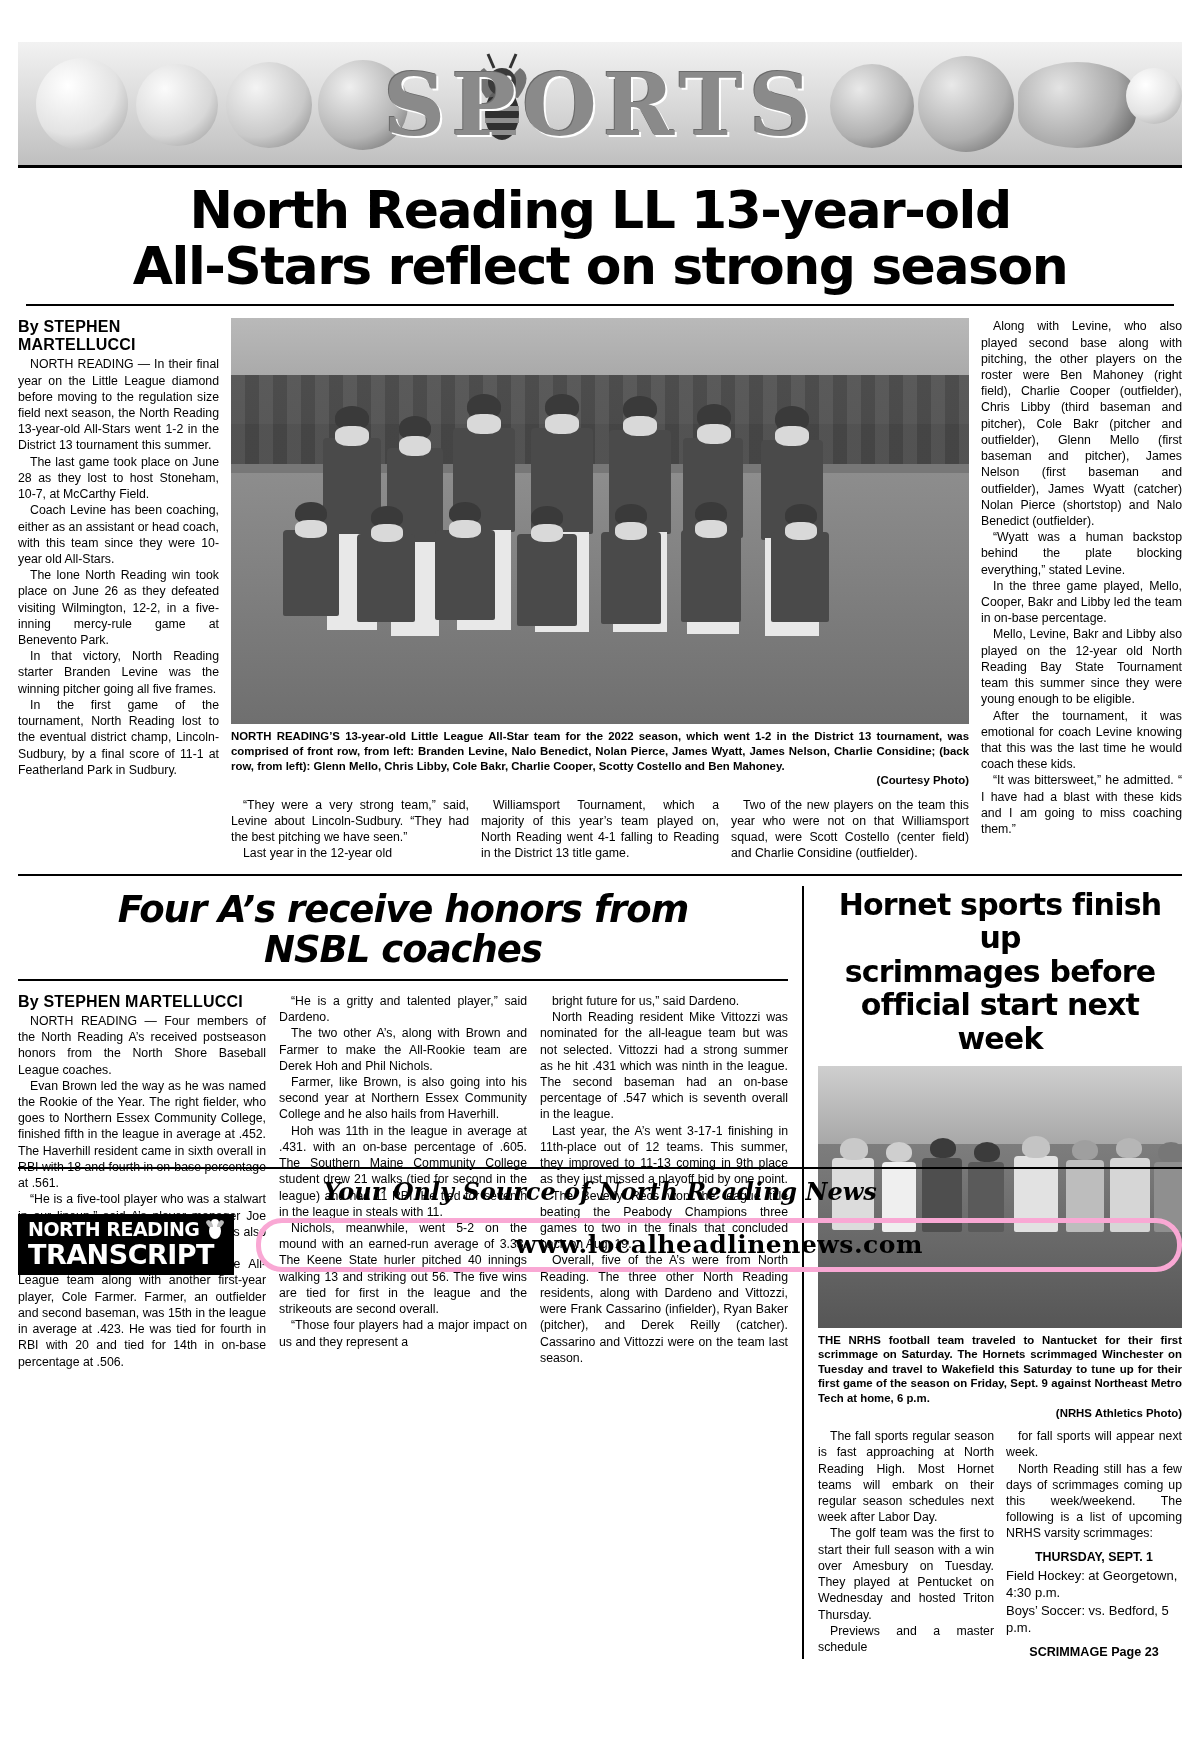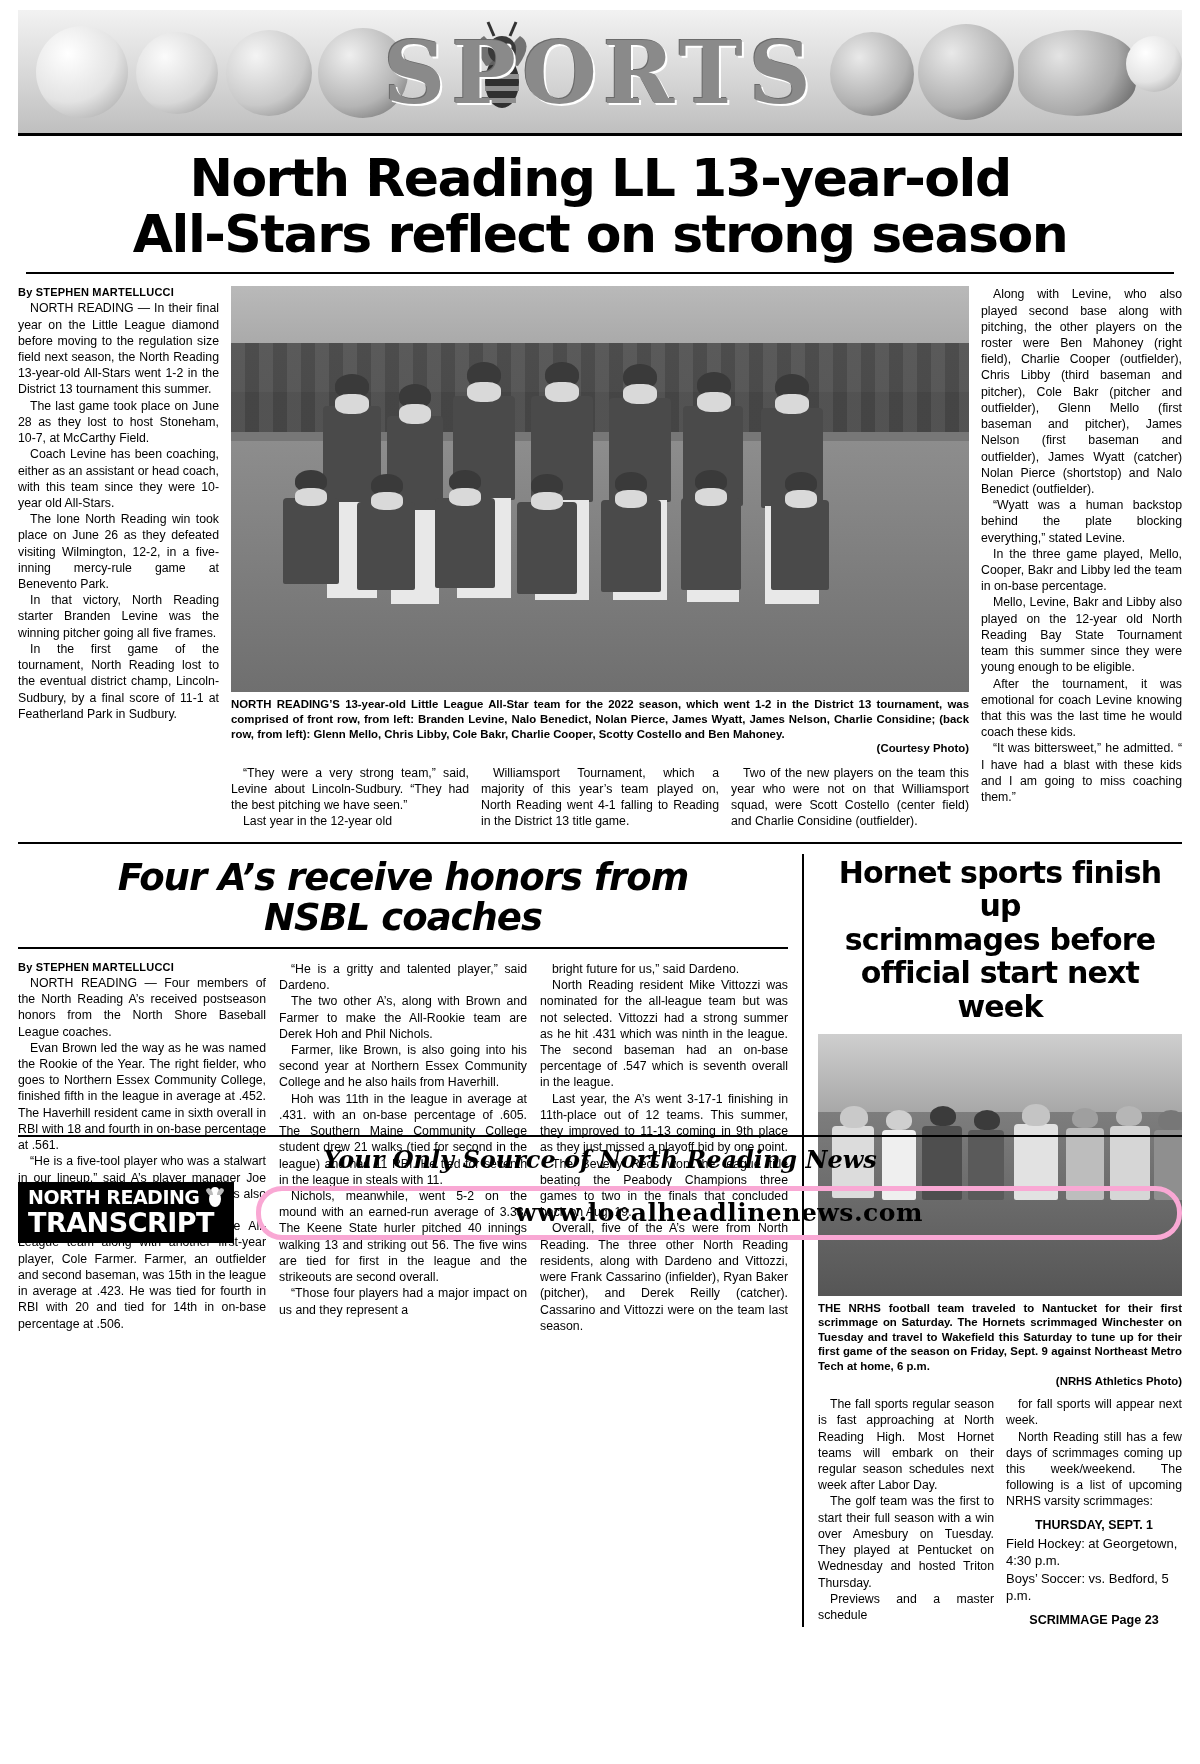--- a/index.html
+++ b/index.html
@@ -5,21 +5,21 @@
   * { box-sizing: border-box; }
   html, body { margin:0; padding:0; }
   body {
     width:1200px; height:1764px;
     background:#ffffff;
     font-family:"Liberation Sans", sans-serif;
     color:#000;
     position:relative;
     overflow:hidden;
   }
-  .page { width:1200px; height:1251px; padding:10px 18px 8px 18px; position:relative; }
+  .page { width:1200px; height:1251px; padding:10px 18px 8px 18px; position:relative;margin-top:32px; }
 
   
   .masthead {
     height:126px; width:100%;
     position:relative;
     border-bottom:3px solid #000;
     background:linear-gradient(180deg,#f2f2f2 0%,#dcdcdc 45%,#bfbfbf 100%);
     overflow:hidden;
   }
   .masthead .balls { position:absolute; top:0; left:0; height:100%; width:100%; }
@@ -54,21 +54,21 @@
   }
   .main-headline .l2 { display:block; }
 
   
   .top-story { display:flex; gap:12px; }
   .col-narrow { width:207px; }
   .col-center { width:740px; }
   .col-right { width:207px; }
 
   .byline {
-    font-weight:bold; font-size:11px; letter-spacing:0.2px;
+    font-weight:bold; font-size:16px; letter-spacing:0.2px;
     margin-bottom:2px;
   }
   p.body {
     font-size:12.3px; line-height:1.32; margin:0 0 0 0;
     text-align:justify; text-indent:12px;
     font-family:"Liberation Sans", sans-serif;
     -webkit-hyphens:auto; hyphens:auto;
   }
 
   .photo {

